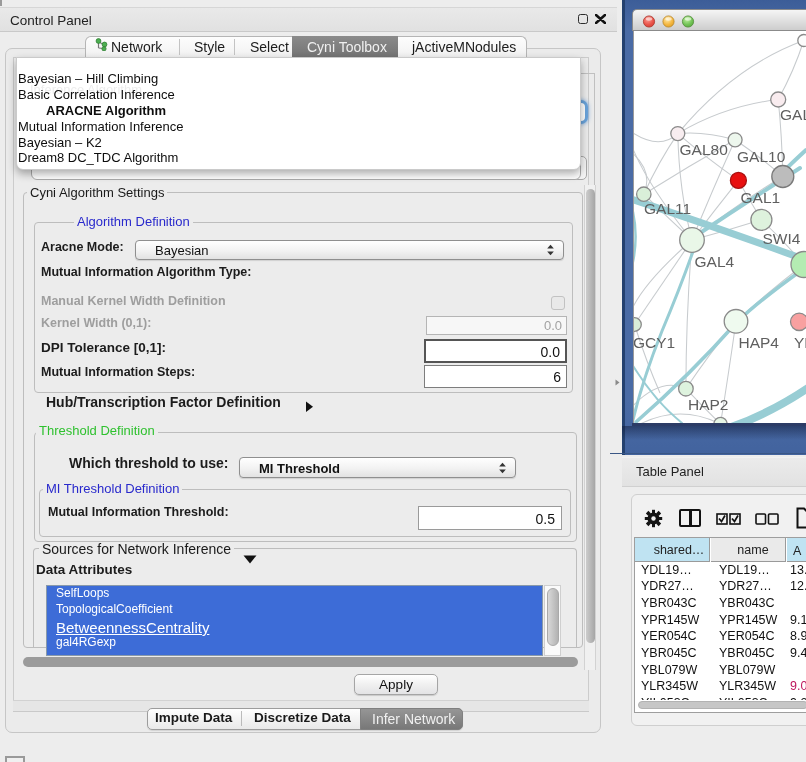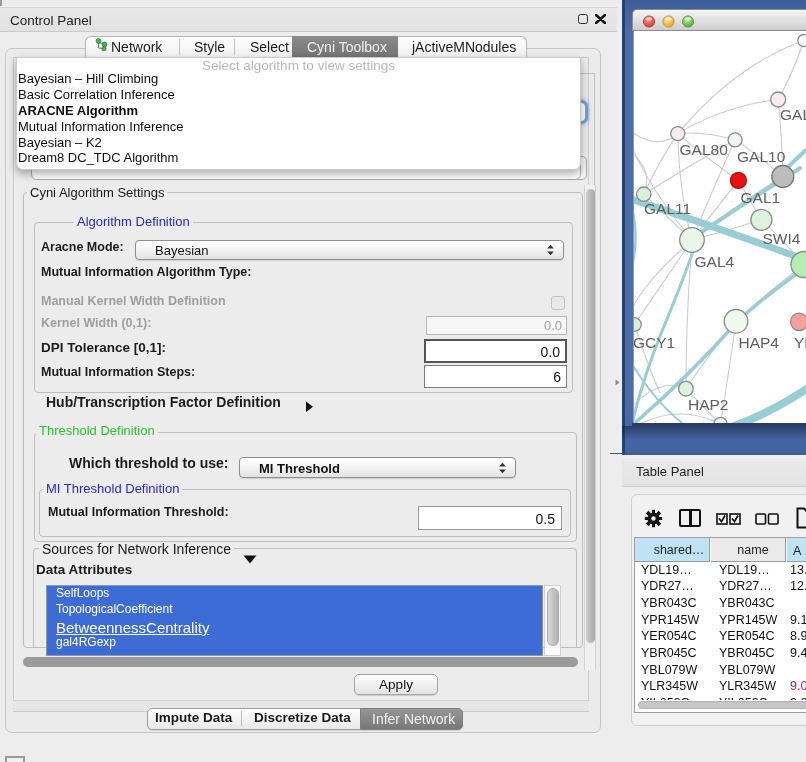--- a/index.html
+++ b/index.html
@@ -53,24 +53,23 @@
         <circle cx="9" cy="10.8" r="2.1" fill="#4caf50" stroke="#2e7d32" stroke-width="0.8"></circle>
       </svg></div>
 <div class="abs" style="left:111px;top:39px;font-size:14px;color:#1c1c1c;">Network</div>
 <div class="abs" style="left:194px;top:39px;font-size:14px;color:#1c1c1c;">Style</div>
 <div class="abs" style="left:250px;top:39px;font-size:14px;color:#1c1c1c;">Select</div>
 <div class="abs" style="left:307px;top:39px;font-size:14px;color:#f0f0f0;">Cyni Toolbox</div>
 <div class="abs" style="left:412px;top:39px;font-size:14px;color:#1c1c1c;">jActiveMNodules</div>
 
 <div class="abs" style="left:16px;top:57px;width:565px;height:113px;background:#ffffff;border:1px solid #cacaca;border-radius:0 0 7px 7px;box-shadow:0 4px 9px rgba(0,0,0,0.32);"></div>
 <div class="abs" style="left:30px;top:82px;font-size:13px;color:rgba(130,130,130,0.15);">Inference Algorithm</div>
-<div class="abs" style="left:16px;top:57.5px;width:565px;text-align:center;font-size:13.5px;color:#b8b8b8;">Select algorithm to view settings</div>
 <div class="abs" style="left:18px;top:71px;font-size:13px;color:#0d0d0d;">Bayesian – Hill Climbing</div>
 <div class="abs" style="left:18px;top:87px;font-size:13px;color:#0d0d0d;">Basic Correlation Inference</div>
-<div class="abs" style="left:18px;top:103px;font-size:13px;color:#0d0d0d;font-weight:bold;">ARACNE Algorithm</div>
+<div class="abs" style="left:18px;top:103px;font-size:13px;color:#0d0d0d;font-weight:bold;padding-left:28px;">ARACNE Algorithm</div>
 <div class="abs" style="left:18px;top:119px;font-size:13px;color:#0d0d0d;">Mutual Information Inference</div>
 <div class="abs" style="left:18px;top:134.5px;font-size:13px;color:#0d0d0d;">Bayesian – K2</div>
 <div class="abs" style="left:18px;top:150px;font-size:13px;color:#0d0d0d;">Dream8 DC_TDC Algorithm</div>
 
 <div class="abs" style="left:584px;top:185px;width:12px;height:485px;background:#f0f0f0;border-left:1px solid #d2d2d2;border-right:1px solid #d2d2d2;"></div>
 <div class="abs" style="left:585.5px;top:189px;width:9px;height:454px;border-radius:5px;background:linear-gradient(90deg,#cccccc,#a6a6a6);"></div>
 <div class="abs" style="left:14px;top:653px;width:570px;height:17px;background:#ececec;"></div>
 <div class="abs" style="left:23px;top:656.5px;width:555px;height:10.5px;border-radius:5px;background:#9b9b9b;"></div>
 
 <div class="gbox" style="left:23px;top:192px;width:560px;height:456px;"></div>

